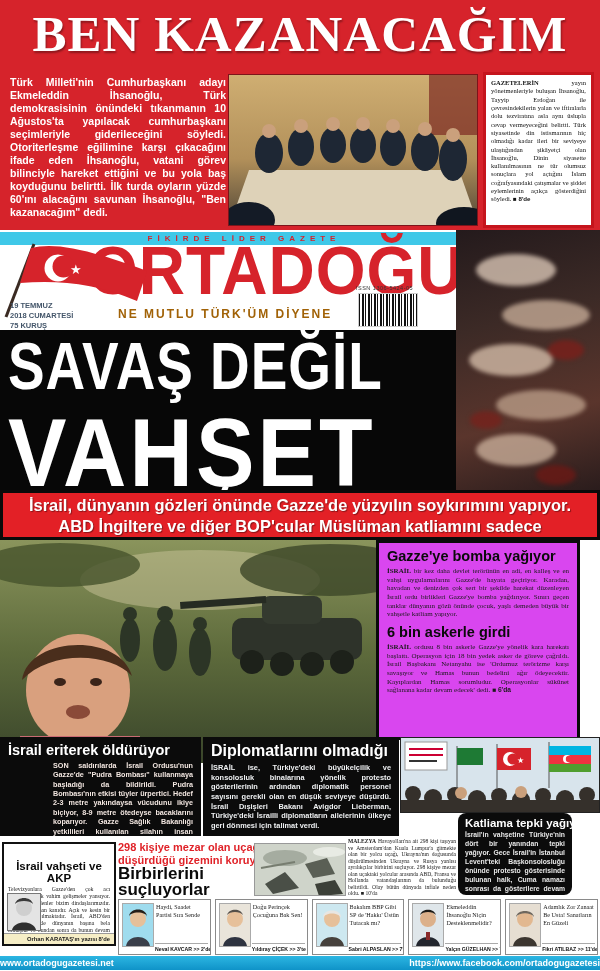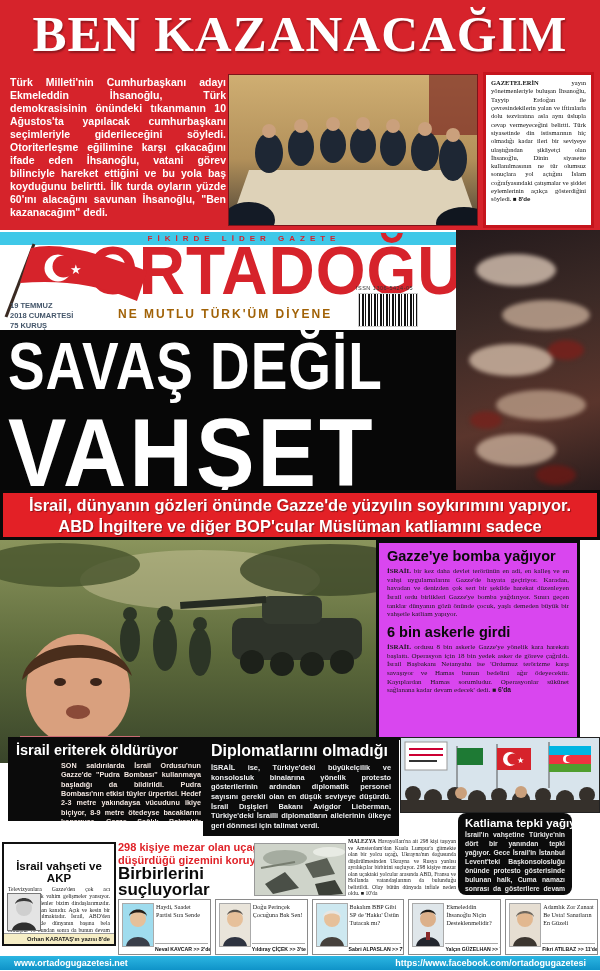--- a/index.html
+++ b/index.html
@@ -61,21 +61,21 @@
 
   
   .gaza-column{left:376px;top:540px;width:204px;height:200px;background:#d946ef;border:3px solid #0a0a0a;
       padding:5px 8px;overflow:hidden;}
   .gaza-column h2{margin:0 0 3px 0;font-size:14.5px;font-weight:800;color:#0a0a0a;}
   .gaza-column .h2b{margin-top:5px;}
   .serif-body{font-family:"Liberation Serif",serif;font-size:7px;line-height:1.24;text-align:justify;color:#1a1a1a;}
   .lead-word{font-weight:bold;}
 
   
-  .melt-box{left:8px;top:737px;width:201px;height:84px;background:#0b0b0b;padding:5px 8px;overflow:hidden;}
+  .melt-box{left:0;top:737px;width:201px;height:99px;background:#0b0b0b;padding:5px 8px;overflow:hidden;}
   .melt-box .bh{color:#fff;font-size:14.5px;font-weight:800;margin-bottom:3px;}
   .melt-box .bb{color:#f2e6e0;font-size:7.2px;font-weight:bold;line-height:1.3;text-align:justify;margin-left:45px;}
   .diplomats-box{left:203px;top:737px;width:196px;height:99px;background:#0b0b0b;padding:5px 8px;overflow:hidden;}
   .diplomats-box .bh{color:#fff;font-size:16px;font-weight:800;margin-bottom:3px;}
   .diplomats-box .bb{color:#eef0f2;font-size:7.4px;font-weight:bold;line-height:1.3;text-align:justify;}
   .reaction-box{left:458px;top:813px;width:114px;height:82px;background:#0b0b0b;padding:4px 7px;overflow:hidden;border-radius:8px;}
   .reaction-box .bh{color:#fff;font-size:11.5px;font-weight:800;white-space:nowrap;margin-bottom:2px;}
   .reaction-box .bb{color:#e8e8e8;font-size:6.8px;font-weight:bold;line-height:1.32;text-align:justify;}
 
   
@@ -100,21 +100,21 @@
   .col-box{flex:1;background:#fff;border:1px solid #8a8a8a;position:relative;overflow:hidden;}
   .col-photo{position:absolute;left:3px;top:3px;width:30px;height:42px;overflow:hidden;border:1px solid #aaa;}
   .col-title{position:absolute;left:37px;top:3px;right:2px;font-family:"Liberation Serif",serif;
       font-size:6.2px;line-height:1.25;color:#222;}
   .col-byline{position:absolute;left:36px;right:2px;bottom:2px;border-top:1px solid #aaa;
       font-size:5.2px;font-weight:bold;color:#111;text-align:center;padding-top:2px;white-space:nowrap;}
 
   
   .footer{left:0;top:956px;width:600px;height:14px;background:linear-gradient(#2cb6e2,#0f93c8);
       color:#fff;font-weight:bold;font-size:9px;display:flex;align-items:center;
-      justify-content:space-between;padding:0 14px;}
+      justify-content:space-between;padding:0 0;}
 </style>
 </head>
 <body>
 
 <div class="page">
 
   <div class="abs top-red">
     <div class="abs ben-headline">BEN KAZANACAĞIM</div>
     <div class="abs top-lead">Türk Milleti'nin Cumhurbaşkanı adayı Ekmeleddin İhsanoğlu, Türk demokrasisinin önündeki tıkanmanın 10 Ağustos'ta yapılacak cumhurbaşkanı seçimleriyle giderileceğini söyledi. Otoriterleşme eğilimine karşı çıkacağını ifade eden İhsanoğlu, vatani görev bilinciyle hareket ettiğini ve bu yola baş koyduğunu belirtti. İlk turda oyların yüzde 60'ını alacağını savunan İhsanoğlu, "Ben kazanacağım" dedi.</div>
 

